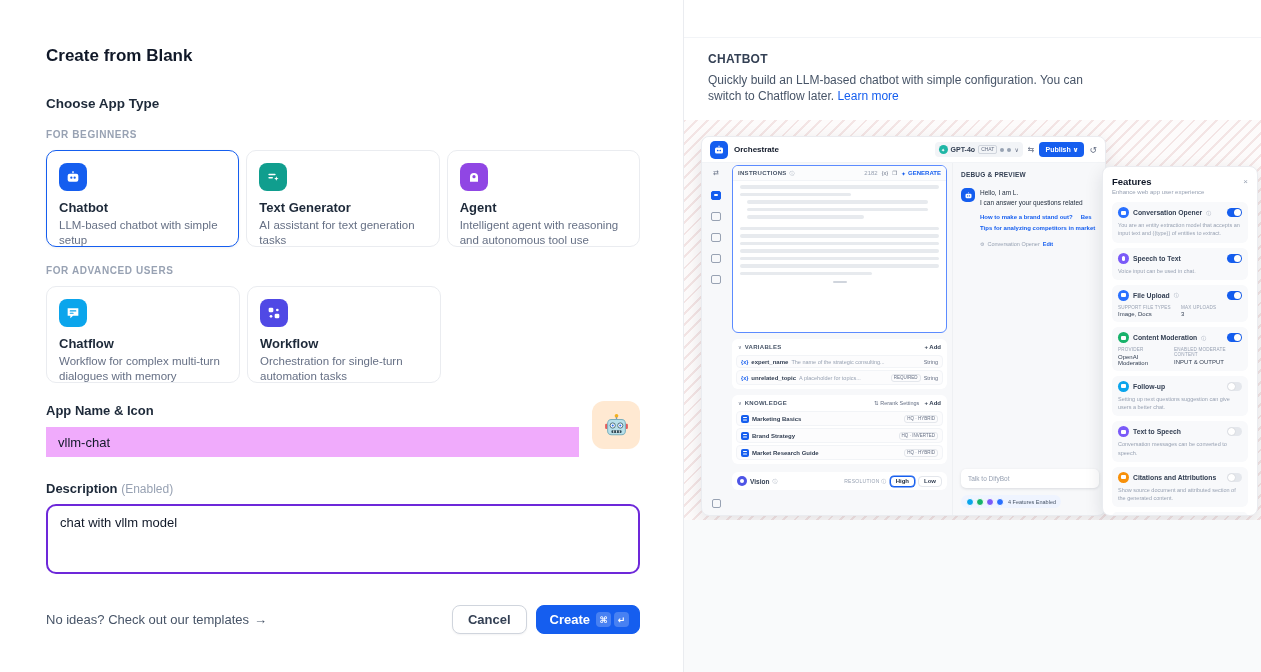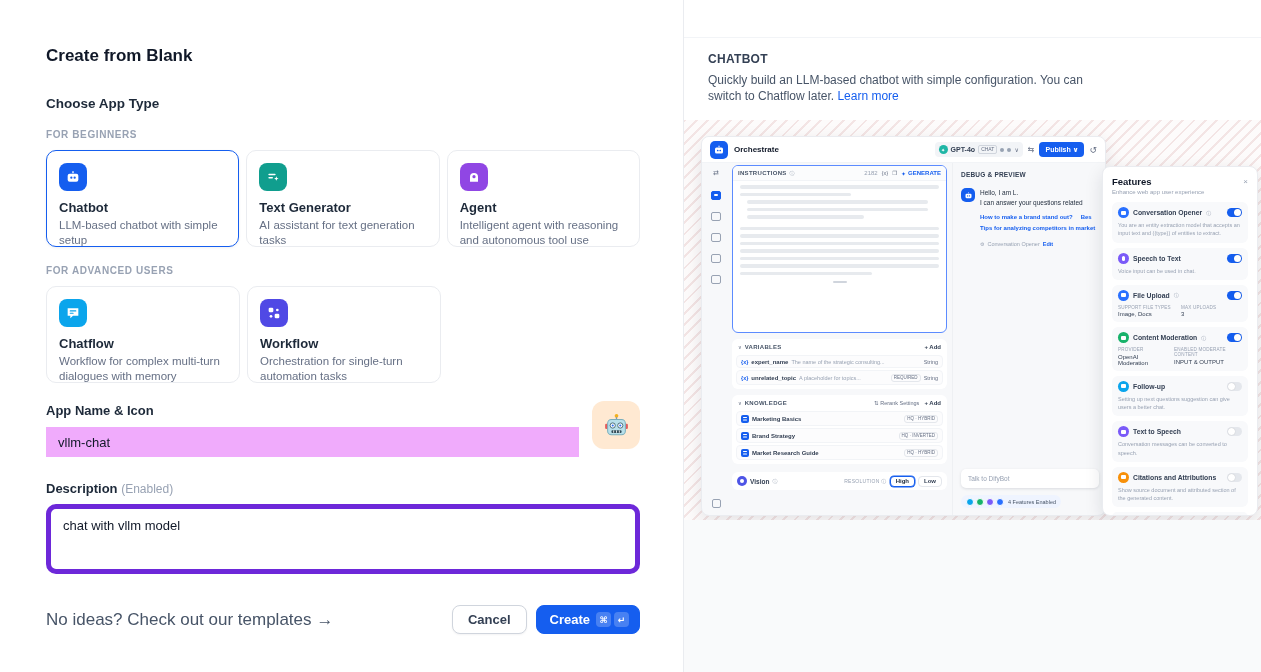--- a/index.html
+++ b/index.html
@@ -21,24 +21,24 @@
   .card-desc { margin-top:3px; font-size:11.5px; line-height:1.32; color:#667085; }
 
   .name-row { margin-top:20px; display:flex; align-items:flex-start; }
   .name-col { flex:1; }
   .field-label { font-size:13px; font-weight:700; color:#1d2939; }
   .field-label .opt { font-weight:400; color:#98a2b3; font-size:12px; }
   .name-input { margin-top:9px; width:100%; height:30px; background:#f0abfc; border:none; border-radius:0; padding:0 12px; font-size:13px; color:#101828; font-family:Liberation Sans, sans-serif; outline:none; }
   .icon-tile { width:48px; height:48px; margin-left:13px; margin-top:-2px; border-radius:12px; background:#ffe9d2; display:flex; align-items:center; justify-content:center; cursor:pointer; }
 
   .desc-label { margin-top:24px; }
-  .desc-area { margin-top:8px; width:594px; height:70px; border:5px solid #6d28d9; border-radius:10px; background:#fff; padding:9px 12px; font-size:13px; color:#101828; font-family:inherit; resize:none; outline:none; }
+  .desc-area { margin-top:8px; width:594px; height:70px; border:2px solid #6d28d9; border-radius:10px; background:#fff; padding:9px 12px; font-size:13px; color:#101828; font-family:inherit; resize:none; outline:none; }
 
   .dlg-footer { margin-top:27px; display:flex; align-items:center; }
-  .tpl-link { font-size:17px; color:#475467; cursor:pointer; display:flex; align-items:center; gap:5px; }
+  .tpl-link { font-size:13px; color:#475467; cursor:pointer; display:flex; align-items:center; gap:5px; }
   .footer-btns { margin-left:auto; display:flex; gap:9px; }
   .btn { height:29px; border-radius:8px; font-size:13px; font-weight:600; display:flex; align-items:center; cursor:pointer; }
   .btn-cancel { background:#fff; border:1px solid #d0d5dd; color:#344054; padding:0 15px; box-shadow:0 1px 2px rgba(16,24,40,.05); }
   .btn-create { background:#155eef; border:1px solid #155eef; color:#fff; padding:0 10px 0 13px; gap:6px; }
   .kbd-chips { display:flex; gap:3px; }
   .kbd { width:15px; height:15px; border-radius:4px; background:rgba(255,255,255,.22); font-size:9px; display:flex; align-items:center; justify-content:center; }
 
   
   .right-pane { position:absolute; left:683px; top:0; width:578px; height:672px; background:#f9fafb; border-left:1px solid #eaecf0; }
   .rp-topstrip { height:38px; background:#fff; border-bottom:1px solid #f2f4f7; }

